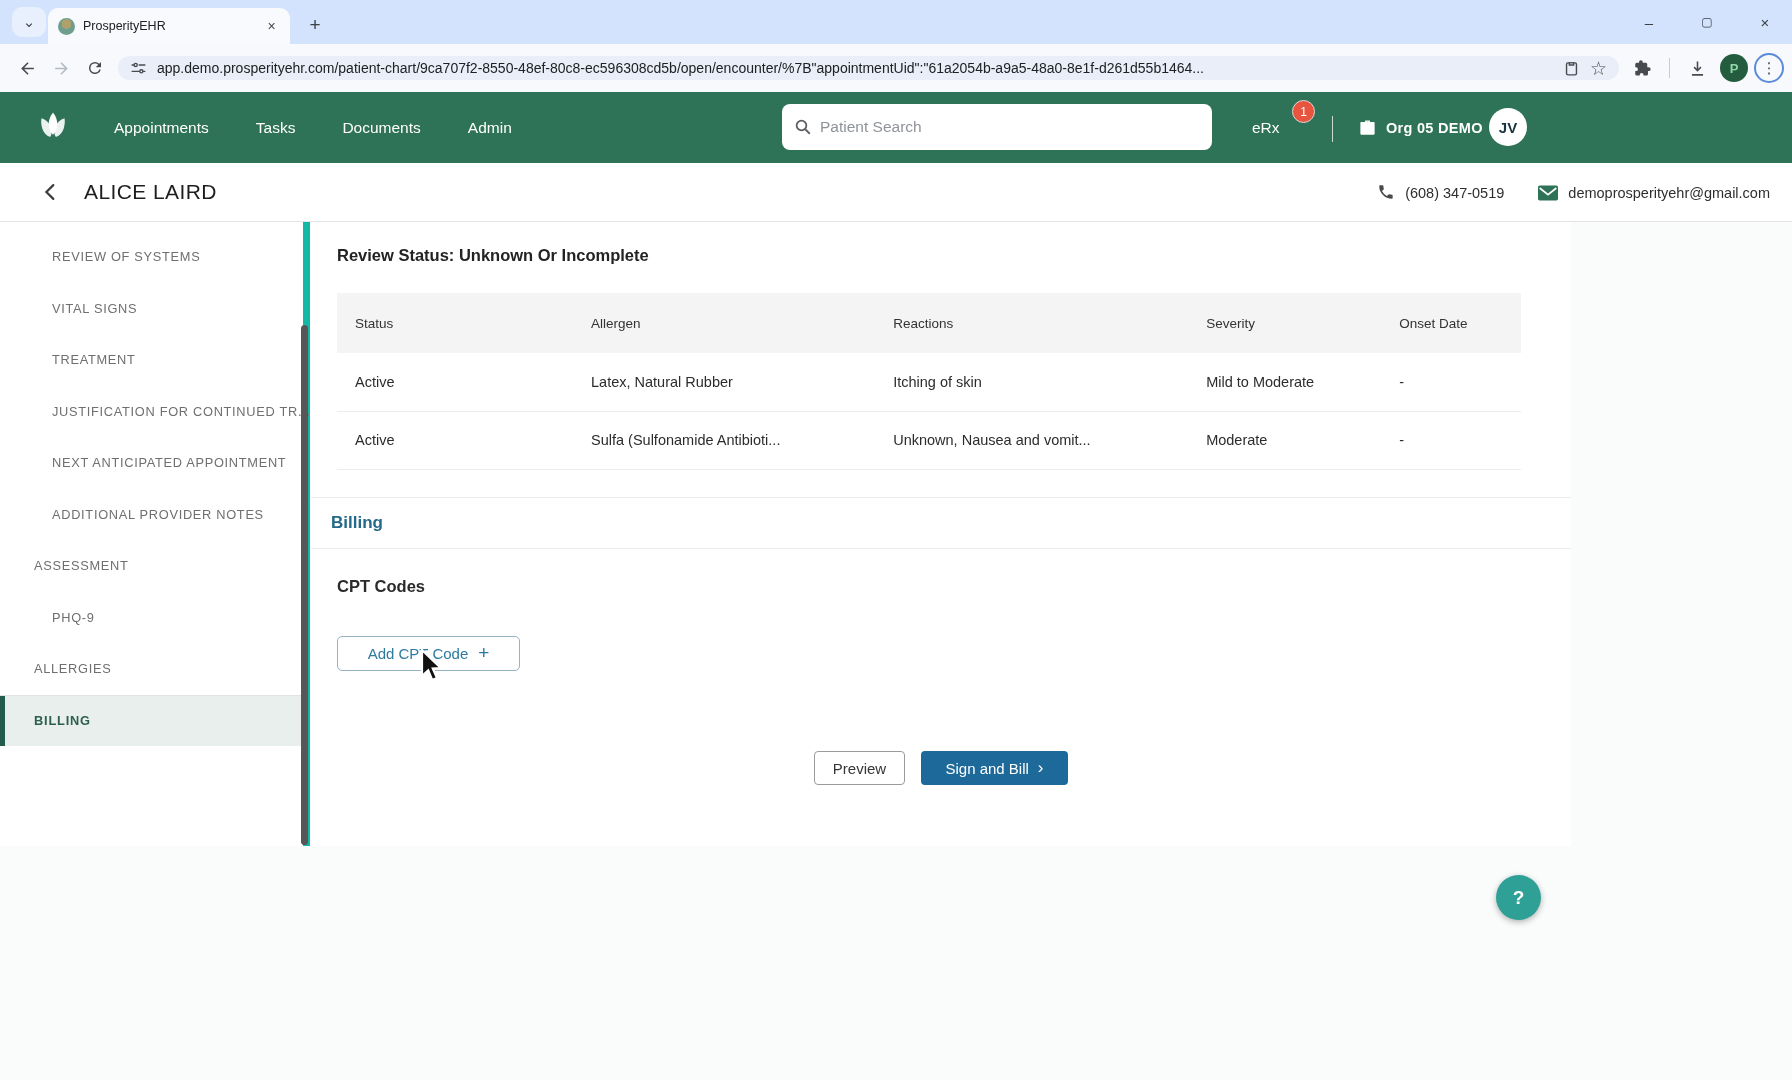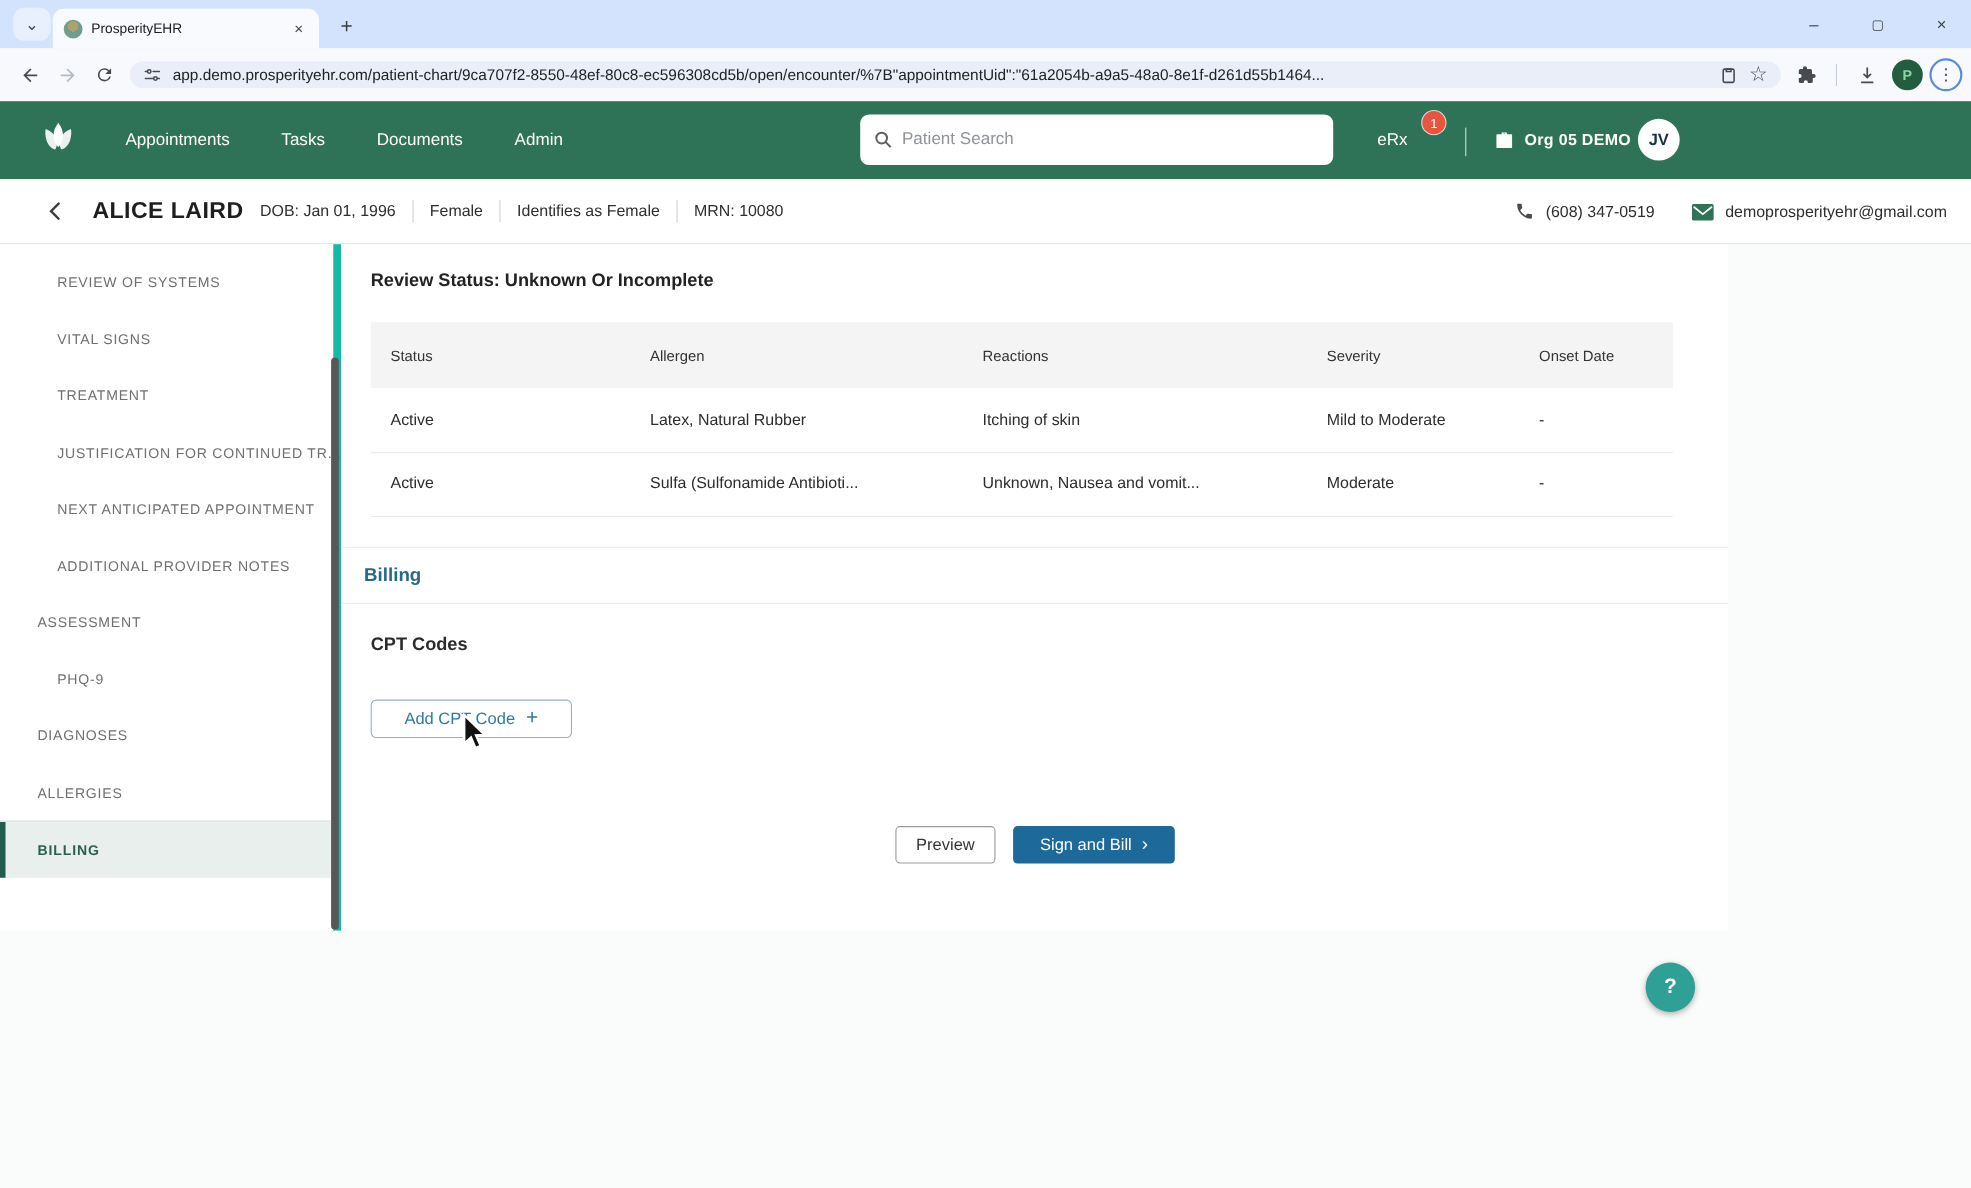--- a/index.html
+++ b/index.html
@@ -60,21 +60,21 @@
   .appnav-sep { position:absolute; left:1332px; top:24px; width:1px; height:26px; background:rgba(255,255,255,0.75); }
   .org-wrap { position:absolute; left:1358px; top:0; height:71px; display:flex; align-items:center; gap:9px; cursor:pointer; }
   .org-label { font-size:14.5px; font-weight:bold; letter-spacing:.3px; }
   .jv-avatar { position:absolute; left:1489px; top:16px; width:38px; height:38px; background:#fff; border-radius:50%;
     color:#17343f; font-size:15px; font-weight:bold; display:flex; align-items:center; justify-content:center; cursor:pointer; }
 
   
   .patientbar { position:absolute; left:0; top:163px; width:1792px; height:59px; background:#fff;
     border-bottom:1px solid #e4e4e4; display:flex; align-items:center; }
   .back-chevron { margin:0 22px 0 40px; color:#3d3d3d; cursor:pointer; display:flex; }
-  .pname { font-size:21px; font-weight:bold; color:#1e1e1e; letter-spacing:.4px; }
+  .pname { font-size:21px; font-weight:normal; color:#1e1e1e; letter-spacing:.4px; margin-right:36px; }
   .pmeta { display:flex; align-items:center; font-size:14.5px; color:#2e2e2e; gap:0; }
   .pmeta .meta-item { padding:0 15px; }
   .meta-sep { width:1px; height:20px; background:#cfcfcf; }
   .pcontact { position:absolute; right:22px; display:flex; align-items:flex-end; gap:10px; font-size:14.5px; color:#2e2e2e; }
   .pcontact .gap { width:14px; }
 
   
   .page-body { position:absolute; left:0; top:222px; width:1792px; height:858px; background:#fafbfb; }
 
   .sidebar { position:absolute; left:0; top:0; width:310px; height:624px; background:#fff; border-right:7px solid #14b8a6; padding-top:9px; }
@@ -236,29 +236,20 @@
     <div class="jv-avatar">JV</div>
   </div>
 
   <div class="patientbar">
     <span class="back-chevron">
       <svg width="22" height="22" viewBox="0 0 24 24" fill="none" stroke="#3d3d3d" stroke-width="2.4" stroke-linecap="round">
           <polyline points="14.5,4.5 7,12 14.5,19.5"></polyline>
         </svg>
     </span>
     <span class="pname">ALICE LAIRD</span>
-    <div class="pmeta">
-      <span class="meta-item">DOB: Jan 01, 1996</span>
-      <span class="meta-sep"></span>
-      <span class="meta-item">Female</span>
-      <span class="meta-sep"></span>
-      <span class="meta-item">Identifies as Female</span>
-      <span class="meta-sep"></span>
-      <span class="meta-item">MRN: 10080</span>
-    </div>
     <div class="pcontact">
       <span style="display:flex;">
         <svg width="18" height="18" viewBox="0 0 24 24" fill="#4a4a4a">
             <path d="M6.6 10.8a15.6 15.6 0 0 0 6.6 6.6l2.2-2.2a1 1 0 0 1 1-.25 11 11 0 0 0 3.5.56 1 1 0 0 1 1 1V20a1 1 0 0 1-1 1A17 17 0 0 1 3 4a1 1 0 0 1 1-1h3.5a1 1 0 0 1 1 1 11 11 0 0 0 .57 3.5 1 1 0 0 1-.25 1l-2.22 2.3z"></path>
           </svg>
       </span>
       <span>(608) 347-0519</span>
       <span class="gap"></span>
       <span style="display:flex;">
         <svg width="20" height="16" viewBox="0 0 24 18">
@@ -289,23 +280,20 @@
           <span>NEXT ANTICIPATED APPOINTMENT</span>
         </div>
       <div class="side-item indent">
           <span>ADDITIONAL PROVIDER NOTES</span>
         </div>
       <div class="side-item">
           <span>ASSESSMENT</span>
         </div>
       <div class="side-item indent">
           <span>PHQ-9</span>
-        </div>
-      <div class="side-item">
-          <span>DIAGNOSES</span>
         </div>
       <div class="side-item">
           <span>ALLERGIES</span>
         </div>
       <div class="side-item selected">
           <span>BILLING</span>
         </div>
     </div>
     <div class="side-scrollthumb"></div>
 

